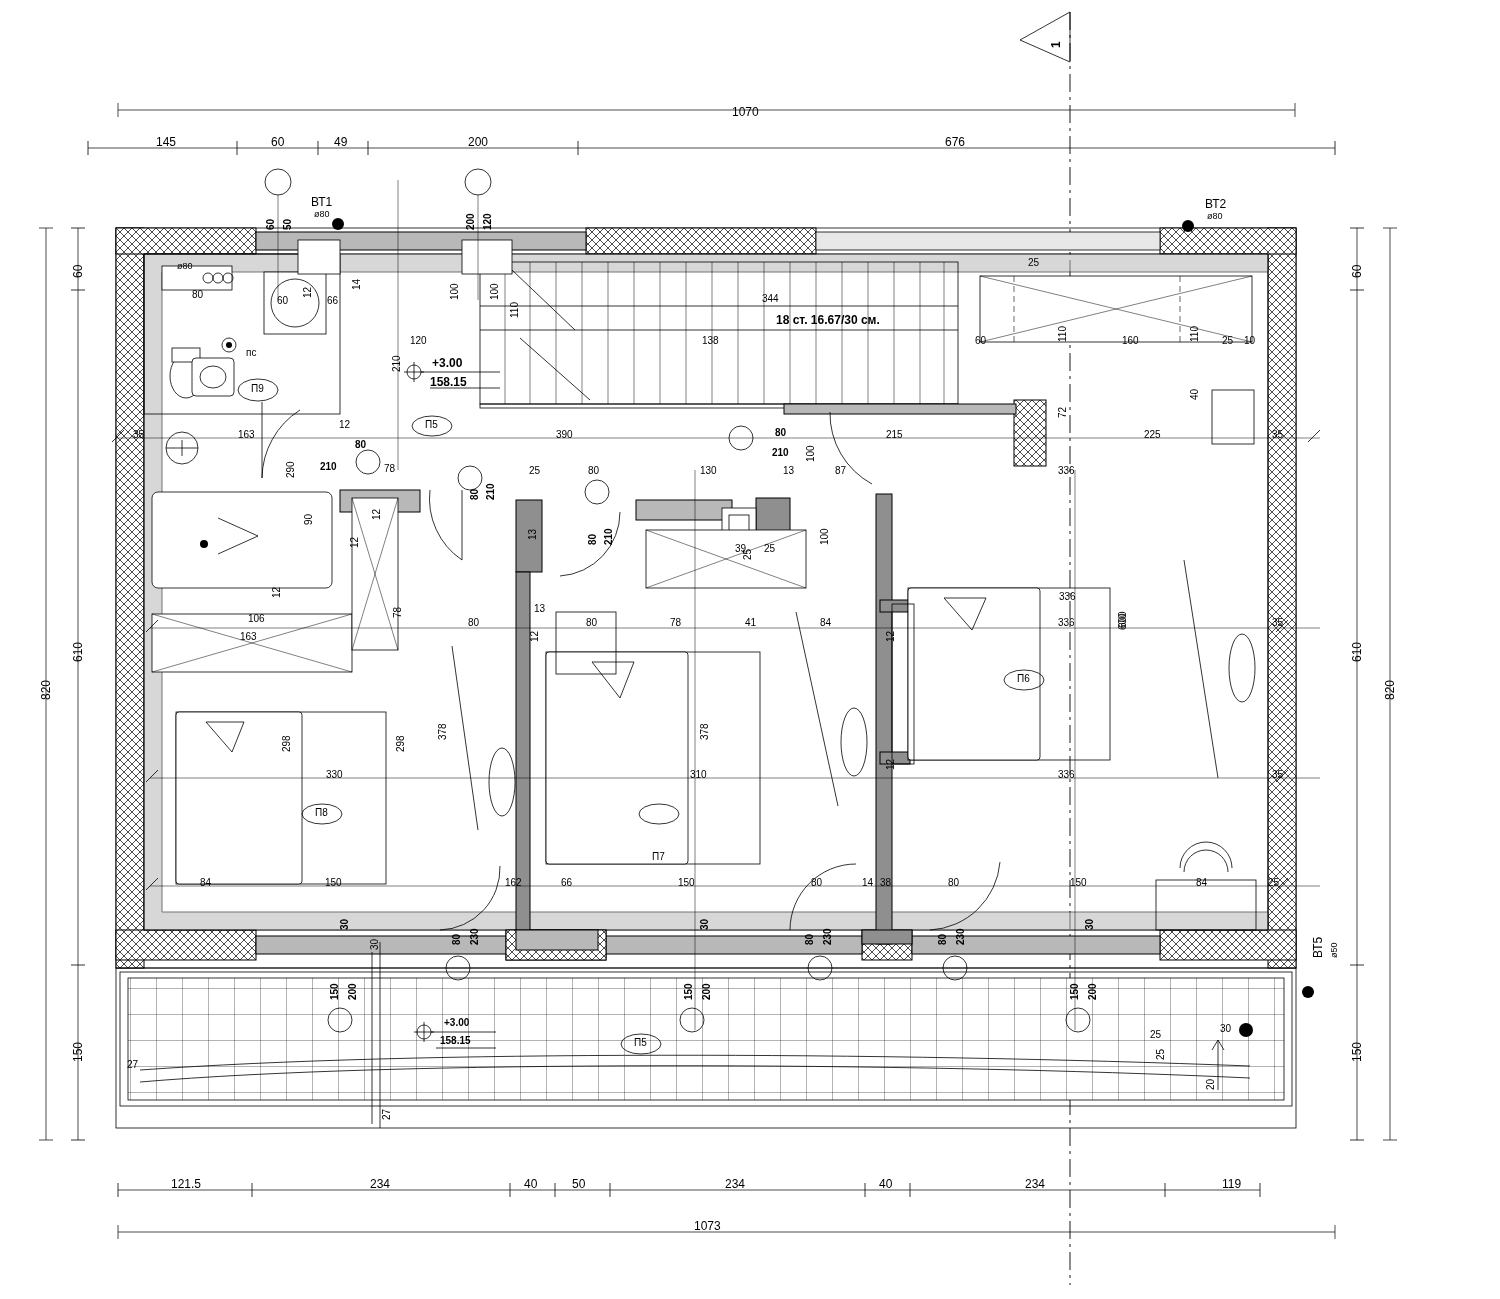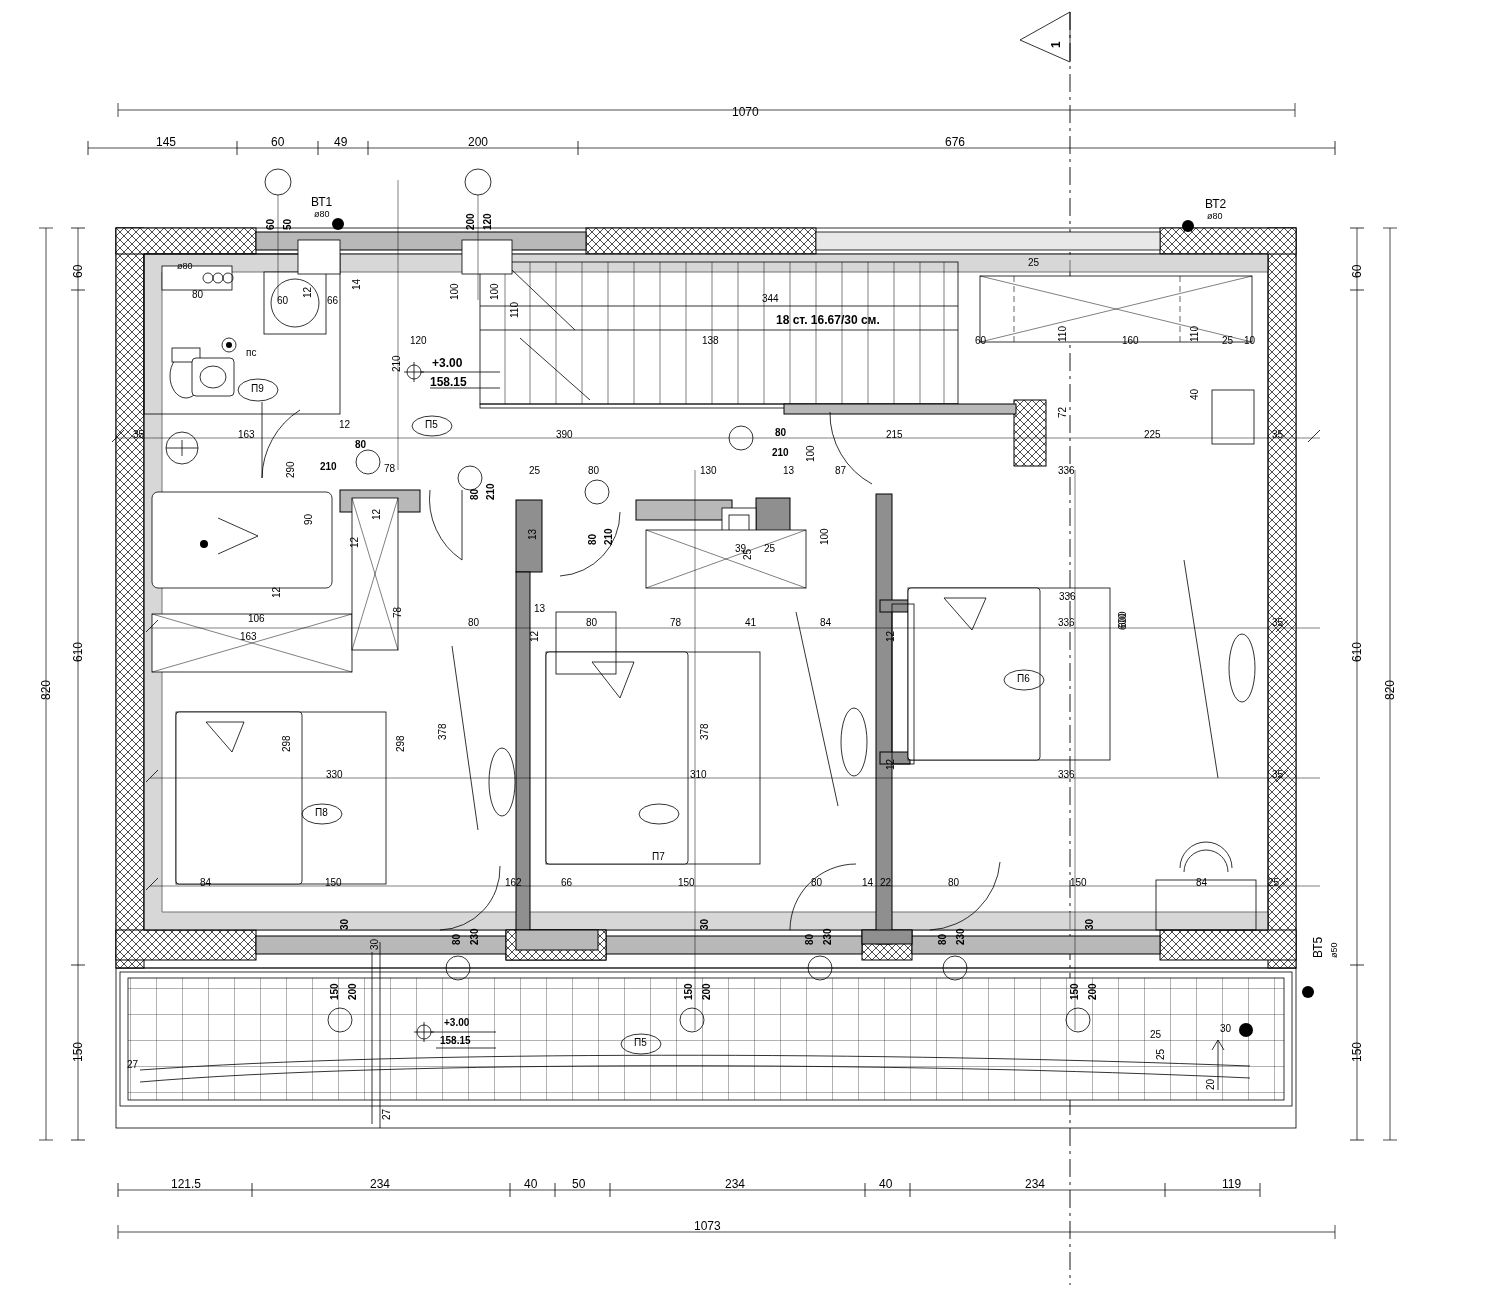--- a/index.html
+++ b/index.html
@@ -479,21 +479,21 @@
 <div class="lbl sm" style="left:326px;top:770px;">330</div>
 <div class="lbl sm rot" style="left:1118px;top:628px;">600</div>
 
 <div class="lbl sm" style="left:200px;top:878px;">84</div>
 <div class="lbl sm" style="left:325px;top:878px;">150</div>
 <div class="lbl sm" style="left:505px;top:878px;">162</div>
 <div class="lbl sm" style="left:561px;top:878px;">66</div>
 <div class="lbl sm" style="left:678px;top:878px;">150</div>
 <div class="lbl sm" style="left:811px;top:878px;">80</div>
 <div class="lbl sm" style="left:862px;top:878px;">14</div>
-<div class="lbl sm" style="left:880px;top:878px;">22</div>
+<div class="lbl sm" style="left:880px;top:878px;">38</div>
 <div class="lbl sm" style="left:948px;top:878px;">80</div>
 <div class="lbl sm" style="left:1070px;top:878px;">150</div>
 <div class="lbl sm" style="left:1196px;top:878px;">84</div>
 <div class="lbl sm" style="left:1268px;top:878px;">25</div>
 
 <div class="lbl sm rot" style="left:286px;top:478px;">290</div>
 <div class="lbl sm rot" style="left:304px;top:525px;">90</div>
 <div class="lbl sm rot" style="left:282px;top:752px;">298</div>
 <div class="lbl sm rot" style="left:396px;top:752px;">298</div>
 <div class="lbl sm rot" style="left:392px;top:372px;">210</div>

